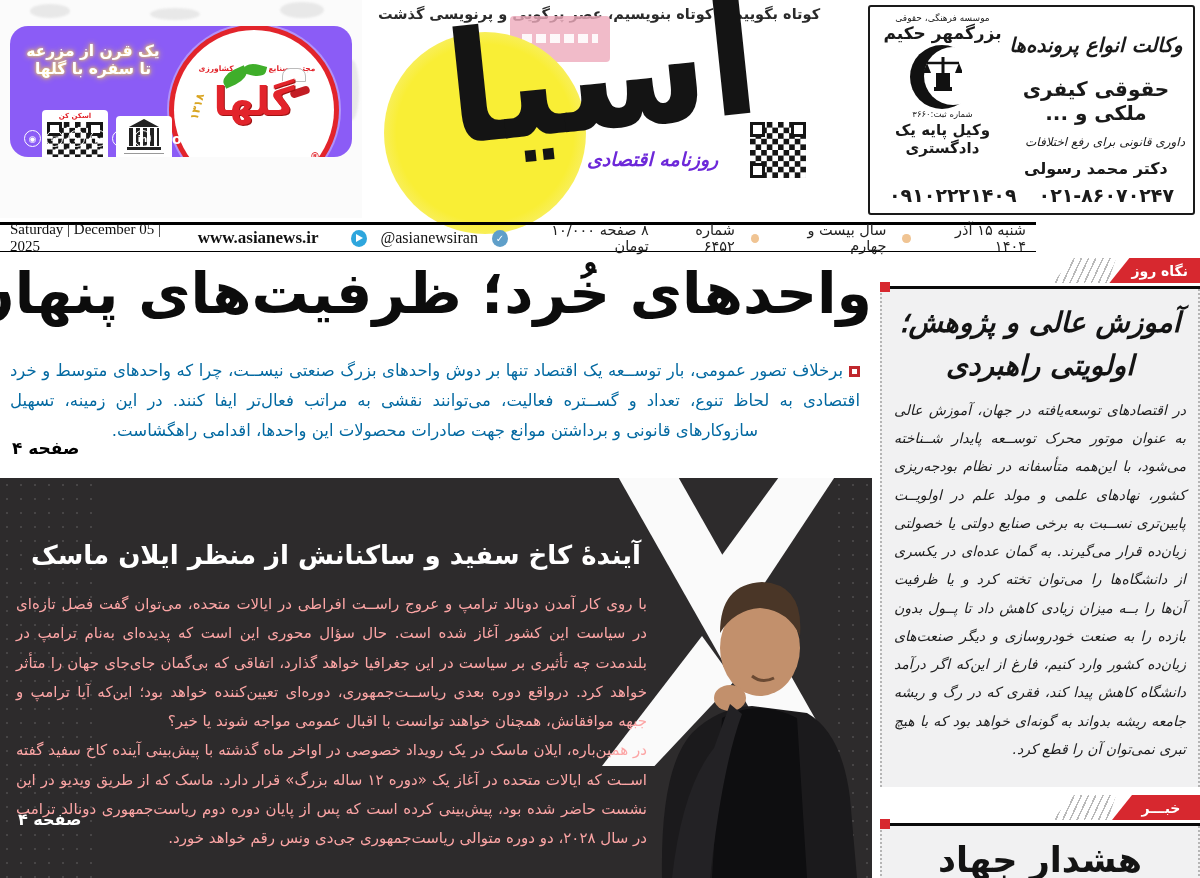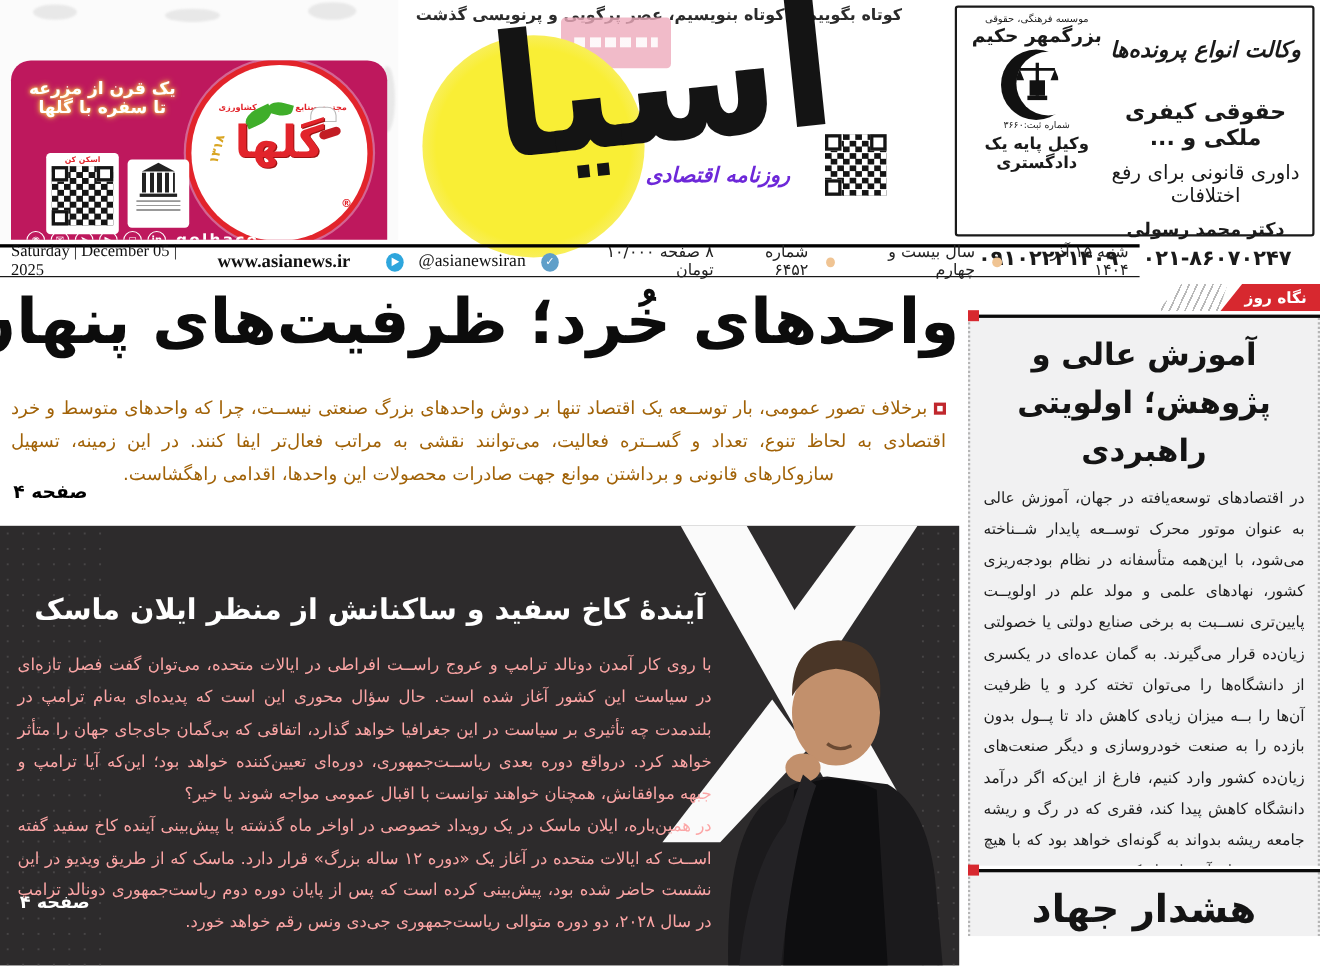--- a/index.html
+++ b/index.html
@@ -4,22 +4,22 @@
 <style>
   html,body{margin:0;padding:0;background:#fff;}
   #stage{position:relative;width:1200px;height:878px;background:#fff;overflow:hidden;
          font-family:"DejaVu Sans",sans-serif;color:#1a1a1a;}
   .abs{position:absolute;}
   .ltr{direction:ltr;}
 
   
   #golha{left:0;top:0;width:362px;height:218px;background:#fbfbfb;overflow:hidden;}
   .spice{position:absolute;border-radius:50%;background:#d9d9d9;opacity:.55;filter:blur(1px);}
-  #golha-red{position:absolute;left:10px;top:26px;width:342px;height:182px;background:#be185d;
-             border-radius:18px;overflow:hidden;margin-top:29px;}
+  #golha-red{position:absolute;left:10px;top:26px;width:342px;height:131px;background:#8b5cf6;
+             border-radius:18px;overflow:hidden;}
   #golha-circle{position:absolute;right:18px;top:4px;width:160px;height:160px;border-radius:50%;
                 background:#fff;box-shadow:0 0 0 5px #e2242b,0 0 0 7px #ffffff55;}
   #golha-headline{position:absolute;right:190px;left:14px;top:16px;color:#fff;font-weight:bold;
                   font-size:15.5px;text-align:center;direction:rtl;
                   text-shadow:0 0 3px #f9d648,0 0 6px #f9d648;}
   .golha-sub{position:absolute;top:34px;left:14px;right:8px;color:#e2242b;font-size:7.5px;
              font-weight:bold;text-align:center;direction:rtl;}
   .golha-brand{position:absolute;top:48px;left:0;right:0;color:#e2242b;font-size:40px;font-weight:bold;
                text-align:center;direction:rtl;text-shadow:1px 1px 0 #9e1212,-1px -1px 0 #fff;}
   .golha-r{position:absolute;right:14px;bottom:28px;color:#e2242b;font-size:10px;font-weight:bold;}
@@ -56,22 +56,22 @@
   #asia-sub{position:absolute;left:225px;top:148px;font-size:19px;font-weight:bold;font-style:italic;color:#6d28d9;direction:rtl;}
   #mast-qr{position:absolute;left:388px;top:122px;width:56px;height:56px;}
 
   
   #legal{left:868px;top:5px;width:327px;height:210px;border:2px solid #1a1a1a;border-radius:3px;
          box-sizing:border-box;direction:rtl;padding:6px 8px;}
   #legal .row{display:flex;}
   #legal .rcol{width:58%;text-align:center;}
   #legal .lcol{width:42%;text-align:center;position:relative;}
   .legal-callig{font-size:20px;font-weight:bold;font-style:italic;margin-top:20px;}
-  .legal-bold{font-size:20px;font-weight:bold;margin-top:32px;}
-  .legal-small{font-size:18px;margin-top:10px;}
+  .legal-bold{font-size:20px;font-weight:bold;margin-top:20px;}
+  .legal-small{font-size:12px;font-style:italic;margin-top:10px;text-align:right;}
   .legal-doc{font-size:16px;font-weight:bold;margin-top:10px;}
   .inst-small{font-size:9px;margin-top:0;}
   .inst{font-size:17px;font-weight:bold;}
   #crescent{position:relative;width:64px;height:64px;margin:2px auto 0;}
   #crescent .moon{position:absolute;left:0;top:0;width:64px;height:64px;border-radius:50%;background:#111;}
   #crescent .moon:after{content:"";position:absolute;left:14px;top:2px;width:58px;height:58px;border-radius:50%;background:#fff;}
   #crescent svg{position:absolute;left:14px;top:8px;}
   .reg{font-size:8.5px;color:#222;}
   .attorney{font-size:15px;font-weight:bold;margin-top:2px;}
   #legal .phones{display:flex;justify-content:space-around;font-weight:bold;font-size:19px;margin-top:6px;}
@@ -87,21 +87,21 @@
   .tg .tri{width:0;height:0;border-left:7px solid #fff;border-top:4px solid transparent;border-bottom:4px solid transparent;margin-left:2px;}
   .dl-handle{font-family:"Liberation Serif",serif;font-size:16px;color:#111;}
   #dl-right{margin-right:auto;display:flex;align-items:center;gap:16px;direction:rtl;font-size:14.5px;color:#222;}
   .odot{width:9px;height:9px;border-radius:50%;background:#f0c493;display:inline-block;}
 
   
   #main-left{left:0;top:252px;width:872px;height:626px;}
   #lead-headline{position:absolute;top:8px;left:0;width:100%;text-align:center;direction:rtl;
                  font-size:57px;font-weight:bold;color:#0c0c0c;white-space:nowrap;letter-spacing:-1px;}
   #lede{position:absolute;top:104px;left:10px;width:850px;direction:rtl;text-align:justify;text-align-last:center;
-        font-size:16.5px;line-height:1.82;color:#a16207;}
+        font-size:16.5px;line-height:1.82;color:#0369a1;}
   .redsq{display:inline-block;width:11px;height:11px;border:3px solid #c0272d;box-sizing:border-box;margin-left:6px;vertical-align:-1px;}
   #lede-page{position:absolute;top:186px;left:12px;font-size:17px;font-weight:bold;color:#000;direction:rtl;}
 
   
   #dark{position:absolute;left:0;top:226px;width:872px;height:400px;background:#2d2b2c;overflow:hidden;}
   .dots{position:absolute;top:0;bottom:0;background-image:radial-gradient(#4d4b4c 1.3px,transparent 1.3px);
         background-size:14px 14px;opacity:.8;}
   #xlogo{position:absolute;right:20px;top:-12px;}
   #musk{position:absolute;right:0;bottom:0;}
   #musk-title{position:absolute;right:230px;left:30px;top:62px;text-align:center;color:#fff;
@@ -116,21 +116,21 @@
   .sec-banner{position:relative;height:25px;}
   .sec-red{position:absolute;right:0;top:0;height:100%;min-width:88px;background:#d7282f;color:#fff;
            display:flex;align-items:center;justify-content:center;padding:0 12px 0 22px;
            clip-path:polygon(20px 0,100% 0,100% 100%,0 100%);font-size:14px;font-weight:bold;direction:rtl;box-sizing:border-box;}
   .stripes{position:absolute;right:84px;top:0;height:100%;width:64px;
            background:repeating-linear-gradient(115deg,#b9b9b9 0 1.5px,transparent 1.5px 6.5px);
            clip-path:polygon(22px 0,100% 0,calc(100% - 8px) 100%,0 100%);}
   .sec-rule{height:3px;background:#0a0a0a;position:relative;margin-top:3px;}
   .sec-rule .sq{position:absolute;left:0;top:-4px;width:10px;height:10px;background:#d7282f;}
   .graybox{background:#f1f1f2;border-left:2px dotted #b5b5b5;border-right:2px dotted #b5b5b5;box-sizing:border-box;}
-  #side-art{height:498px;padding:8px 12px 0;overflow:hidden;}
+  #side-art{height:498px;padding:8px 12px 0;overflow:hidden;font-style:italic;}
   #side-title{text-align:center;font-size:28px;font-weight:bold;color:#141414;direction:rtl;line-height:1.55;margin:4px 0 8px;}
   #side-body{direction:rtl;text-align:justify;font-size:14px;line-height:2.02;color:#1c1c1c;}
   #side-body p{margin:0 0 4px;}
   #author{float:left;width:112px;margin:6px 10px 4px 0;}
   #author-photo{width:112px;height:128px;background:#c8242a;position:relative;overflow:hidden;border:1px solid #999;box-sizing:border-box;}
   #author-cap{background:#eec27e;color:#c02025;font-size:10.5px;font-weight:bold;text-align:center;direction:rtl;
               padding:2px 2px;position:relative;}
   #author-cap .bars{position:absolute;left:3px;top:3px;width:7px;height:11px;
               background:repeating-linear-gradient(90deg,#c02025 0 2.5px,transparent 2.5px 4.5px);}
   #news-box{height:58px;padding-top:14px;overflow:hidden;}
@@ -290,20 +290,26 @@
 
     <div id="side-art" class="graybox">
       <div id="side-title">آموزش عالی و پژوهش؛ اولویتی راهبردی</div>
       <div id="side-body">
         <p>در اقتصادهای توسعه‌یافته در جهان، آموزش عالی به عنوان موتور محرک توســعه پایدار شــناخته می‌شود، با این‌همه متأسفانه در نظام بودجه‌ریزی کشور، نهادهای علمی و مولد علم در اولویــت پایین‌تری نســبت به برخی صنایع دولتی یا خصولتی زیان‌ده قرار می‌گیرند. به گمان عده‌ای در یکسری از دانشگاه‌ها را می‌توان تخته کرد و یا ظرفیت آن‌ها را بــه میزان زیادی کاهش داد تا پــول بدون بازده را به صنعت خودروسازی و دیگر صنعت‌های زیان‌ده کشور وارد کنیم، فارغ از این‌که اگر درآمد دانشگاه کاهش پیدا کند، فقری که در رگ و ریشه جامعه ریشه بدواند به گونه‌ای خواهد بود که با هیچ تبری نمی‌توان آن را قطع کرد.</p>
 
       </div>
 
     </div>
 
+    <div class="sec-banner" style="margin-top:8px;">
+      <span class="stripes"></span>
+      <span class="sec-red">
+          <span>خبـــر</span>
+        </span>
+    </div>
     <div class="sec-rule">
         <span class="sq"></span>
       </div>
 
     <div id="news-box" class="graybox">
       <div id="news-title">هشدار جهاد کشاورزی</div>
     </div>
   </div>
 
 </div>

